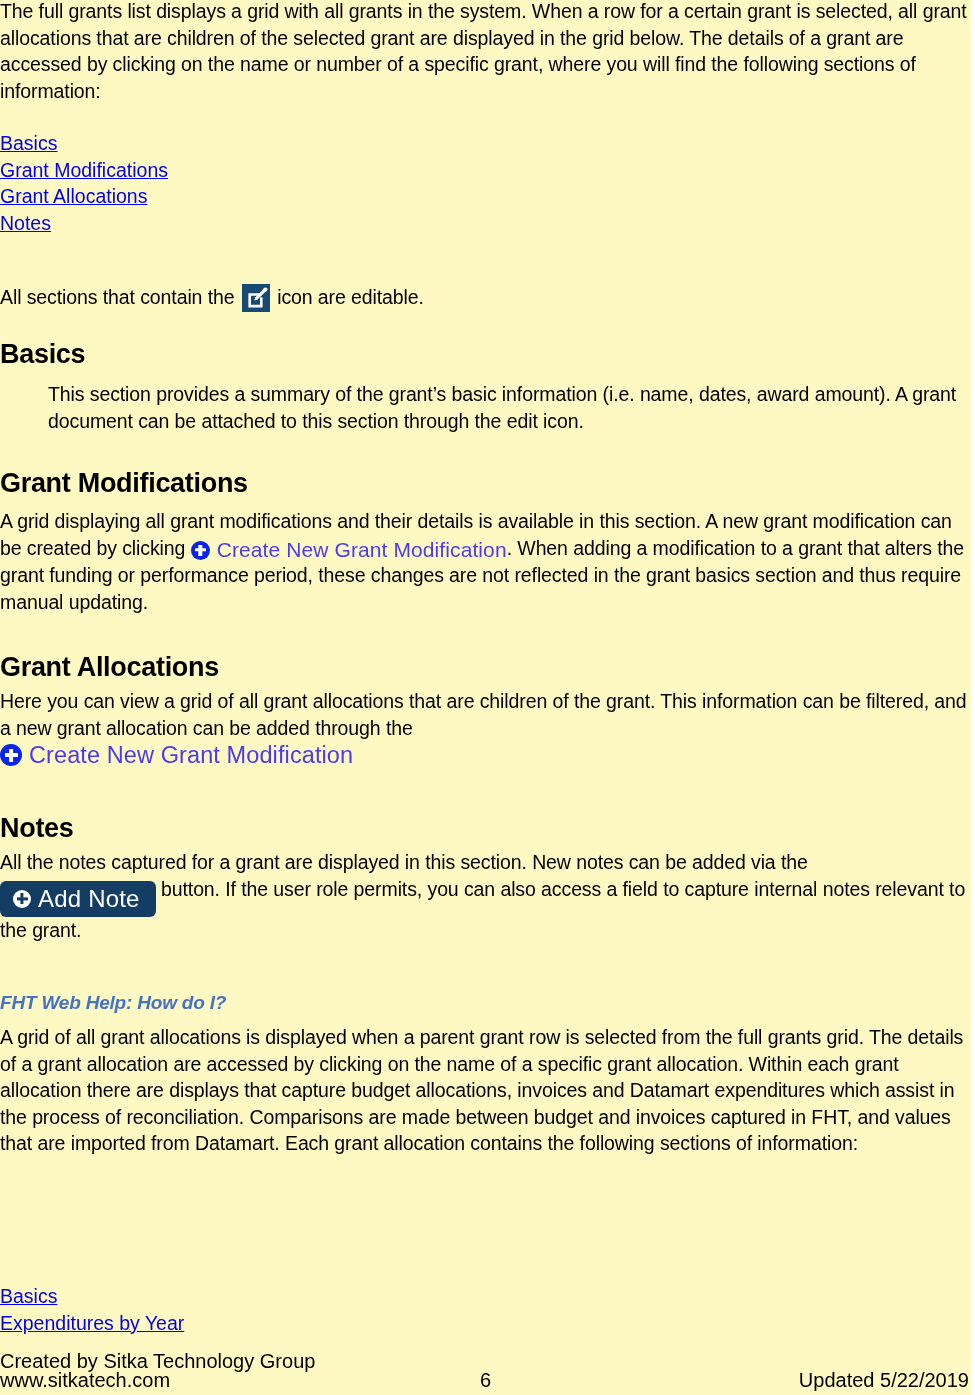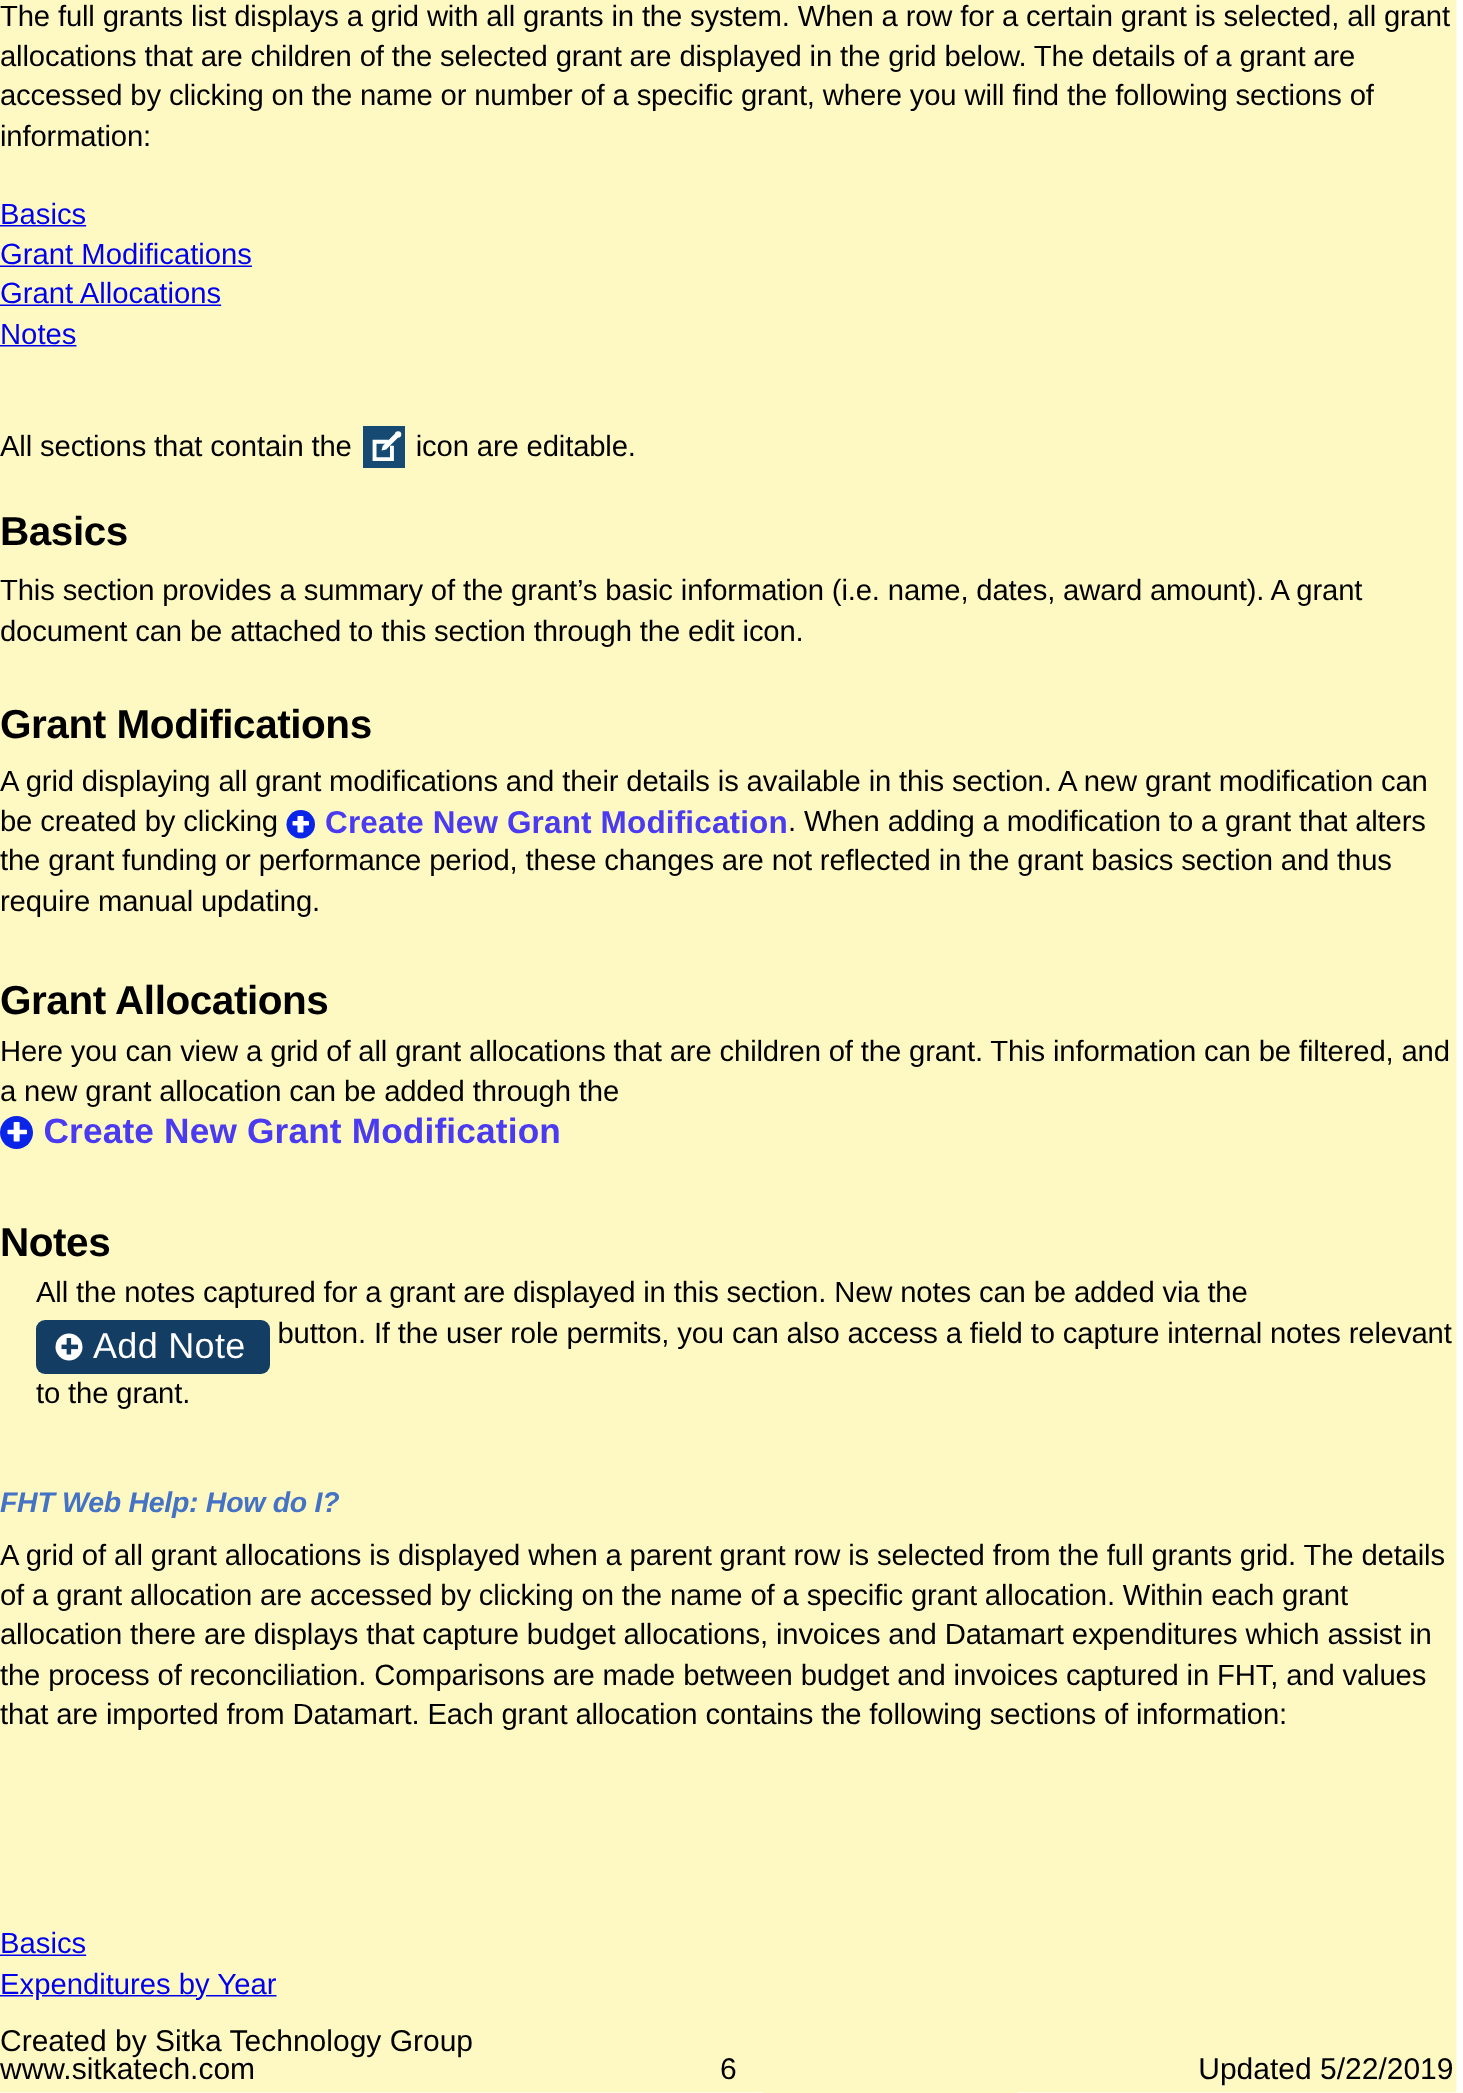--- a/index.html
+++ b/index.html
@@ -106,21 +106,21 @@
   .cngm .plus-circle::after {
     top: 50%; left: 4px; height: 3.4px; width: 11px;
     transform: translateY(-50%);
     border-radius: 0.5px;
   }
   .cngm .cngm-text {
     color: #4B3BF0;
     font-size: 21px;
     line-height: 24px;
     letter-spacing: 0.1px;
-    font-weight: 700;
+    font-weight: 400;
   }
   .cngm.large .plus-circle { width: 22px; height: 22px; }
   .cngm.large .plus-circle::before { top: 4.5px; height: 13px; width: 3.8px; }
   .cngm.large .plus-circle::after  { left: 4.5px; width: 13px; height: 3.8px; }
   .cngm.large .cngm-text { font-size: 23.5px; line-height: 27px; }
 
   
   .add-note-btn {
     display: inline-flex;
     align-items: center;
@@ -205,21 +205,21 @@
           <path d="M22.1 4.4 l2.3 2.3 l-9.0 9.0 l-3.0 0.7 l0.7 -3.0 z" fill="#ffffff"></path>
           <circle cx="23.4" cy="5.6" r="2.1" fill="#ffffff"></circle>
         </svg>
       </span>
       <span>icon are editable.</span>
     </p>
   </div>
 
   <div class="blk" style="left:0px; top:337px; width:960px;">
     <h2 class="h2">Basics</h2>
-    <p class="body-text" style="margin-top:10px;">This section provides a summary of the grant’s basic information (i.e. name, dates, award amount).  A grant document can be attached to this section through the edit icon.</p>
+    <p class="body-text" style="margin-top:10px;padding-left:48px;">This section provides a summary of the grant’s basic information (i.e. name, dates, award amount).  A grant document can be attached to this section through the edit icon.</p>
   </div>
 
   <div class="blk" style="left:0px; top:466px; width:972px;">
     <h2 class="h2">Grant Modifications</h2>
     <p class="body-text" style="margin-top:8px;">
       <span>A grid displaying all grant modifications and their details is available in this section.  A new grant modification can be created by clicking</span>
       <span class="cngm">
         <span class="plus-circle"></span>
         <span class="cngm-text">Create New Grant Modification</span>
       </span><span>.  When adding a modification to a grant that alters the grant funding or performance period, these changes are not reflected in the grant basics section and thus require manual updating.</span>
@@ -232,21 +232,21 @@
       <span>Here you can view a grid of all grant allocations that are children of the grant.  This information can be filtered, and a new grant allocation can be added through the</span><br>
       <span class="cngm large">
         <span class="plus-circle"></span>
         <span class="cngm-text">Create New Grant Modification</span>
       </span>
     </p>
   </div>
 
   <div class="blk" style="left:0px; top:811px; width:972px;">
     <h2 class="h2">Notes</h2>
-    <p class="body-text" style="margin-top:4px;padding-left:24px;">
+    <p class="body-text" style="margin-top:4px;">
       <span>All the notes captured for a grant are displayed in this section.  New notes can be added via the</span><br>
       <span class="add-note-btn">
         <span class="plus-circle"></span>
         <span class="btn-label">Add Note</span>
       </span>
       <span>button.  If the user role permits, you can also access a field to capture internal notes relevant to the grant.</span>
     </p>
   </div>
 
   <div class="blk" style="left:0px; top:991px;">

